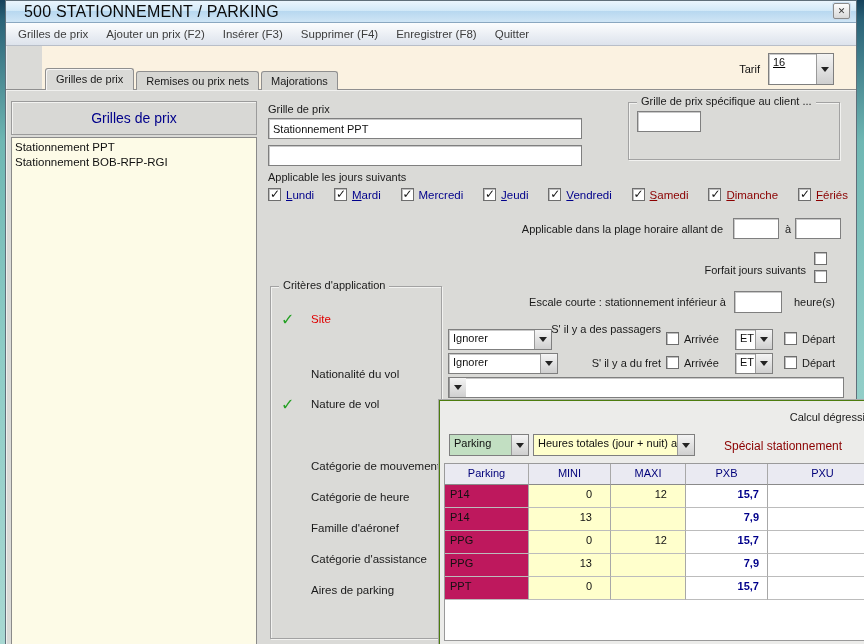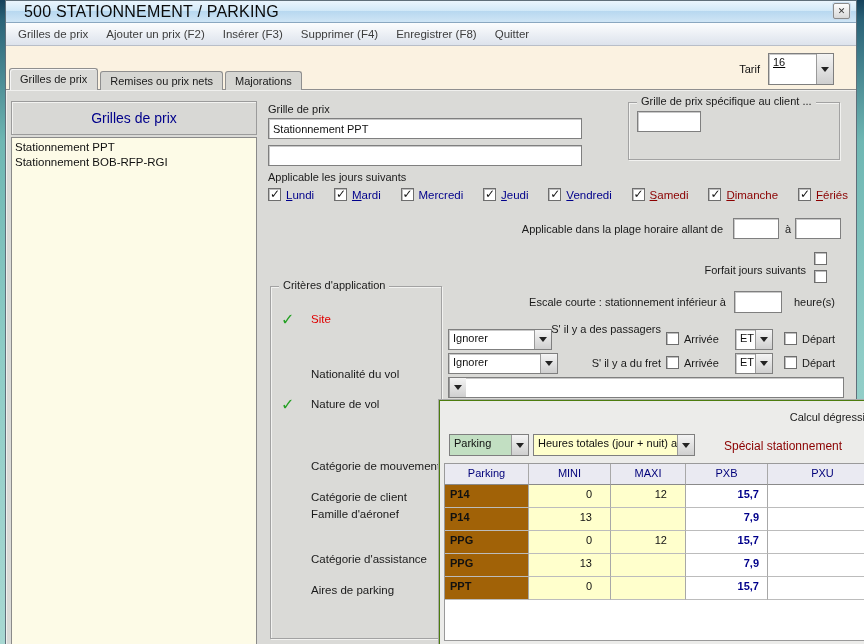--- a/index.html
+++ b/index.html
@@ -32,21 +32,21 @@
   }
   
   .menubar {
     height:23px; flex:0 0 23px;
     background:linear-gradient(180deg,#fcfdfe 0%,#e9edf3 60%,#dde3ec 100%);
     border-bottom:1px solid #b8bec8;
     display:flex; align-items:center; gap:14px; padding:0 10px;
   }
   .menubar .mi { color:#3d3d3d; font-size:11.5px; padding:2px 2px; cursor:default; }
   
-  .topstrip { height:43px; flex:0 0 43px; background:#fbf2e1; position:relative; }
+  .topstrip { height:43px; flex:0 0 43px; background:#fbf2e1; position:relative;margin-left:36px; }
   .tarif { position:absolute; right:22px; top:7px; display:flex; align-items:center; gap:8px; }
   .tarif .lbl { color:#111; }
   .tabbar { position:absolute; left:3px; bottom:-1px; display:flex; align-items:flex-end; z-index:5; }
   .tab {
     background:#d6d6d2; border:1px solid #8f8f8f; border-bottom:none;
     border-radius:3px 3px 0 0; padding:3px 9px 3px 9px; margin-right:2px;
     color:#1a1a1a; position:relative; top:0;
   }
   .tab.active {
     background:#dadad7; padding:4px 10px 5px 10px; z-index:6;
@@ -107,21 +107,21 @@
     position:absolute; left:433px; top:310px; width:462px; bottom:0;
     background:#ececea; border:1px solid #4d7c0f; box-shadow: 0 0 0 1px #a8a8a8;
   }
   .special { color:#8b0000; font-size:12px; }
   
   .table-wrap { position:absolute; left:4px; top:62px; right:22px; bottom:3px; background:#fff; border:1px solid #9a9a9a; }
   .trow { display:grid; grid-template-columns:84px 82px 75px 82px 1fr; height:23px; }
   .trow.head { height:21px; }
   .tcell { border-right:1px solid #a8a8a8; border-bottom:1px solid #bcbcbc; padding:3px 5px; white-space:nowrap; overflow:hidden; }
   .head .tcell { background:#eaeaf2; color:#00007a; text-align:center; border-bottom:1px solid #8a8a8a; }
-  .tcell.park { background:#a16207; font-weight:bold; color:#111; }
+  .tcell.park { background:#be185d; font-weight:normal; color:#111; }
   .tcell.yel  { background:#ffffcc; text-align:right; padding-right:18px; color:#111; }
   .tcell.pxb  { text-align:right; padding-right:8px; color:#00008b; font-weight:bold; }
   .tcell:last-child { border-right:none; }
   
   .vscroll { position:absolute; right:3px; top:62px; bottom:3px; width:17px; background:#f2f2f0; border:1px solid #c0c0c0; }
   .vs-up { height:17px; background:linear-gradient(180deg,#fdfdfd,#d9d9d9); border-bottom:1px solid #b8b8b8; text-align:center; font-size:7px; line-height:16px; color:#333; }
   .vs-thumb { position:absolute; left:1px; right:1px; top:21px; height:82px; background:linear-gradient(90deg,#fbfbfb,#dedede); border:1px solid #a8a8a8; border-radius:1px; }
   .vs-grip { position:absolute; left:4px; right:4px; top:38px; height:7px;
     background:repeating-linear-gradient(180deg,#8f8f8f 0 1px,transparent 1px 3px); }
 </style>
@@ -235,23 +235,23 @@
           <span class="crit-label">Nationalité du vol</span>
         </div>
       <div class="crit-item" style="top:111px;">
           <span class="crit-check checked">✓</span>
           <span class="crit-label">Nature de vol</span>
         </div>
       <div class="crit-item" style="top:173px;">
           <span class="crit-label">Catégorie de mouvement</span>
         </div>
       <div class="crit-item" style="top:204px;">
-          <span class="crit-label">Catégorie de client</span>
-        </div>
-      <div class="crit-item" style="top:221px;">
+          <span class="crit-label">Catégorie de heure</span>
+        </div>
+      <div class="crit-item" style="top:235px;">
           <span class="crit-label">Famille d'aéronef</span>
         </div>
       <div class="crit-item" style="top:266px;">
           <span class="crit-label">Catégorie d'assistance</span>
         </div>
       <div class="crit-item" style="top:297px;">
           <span class="crit-label">Aires de parking</span>
         </div>
     </div>
 

